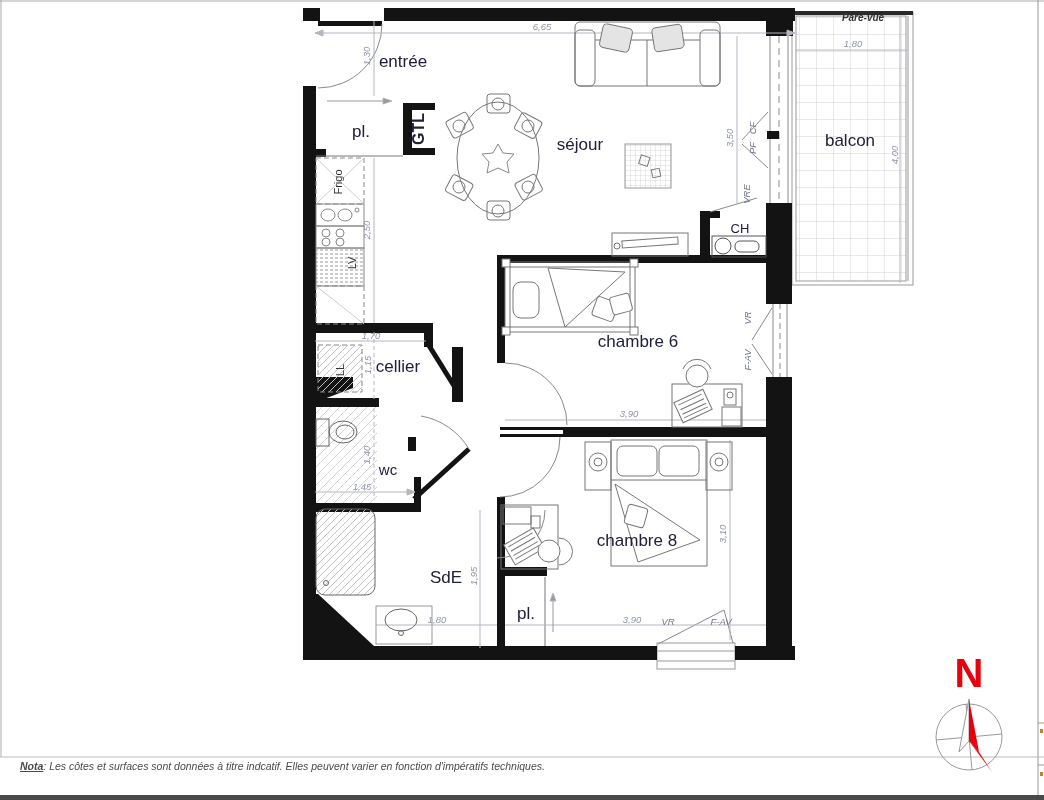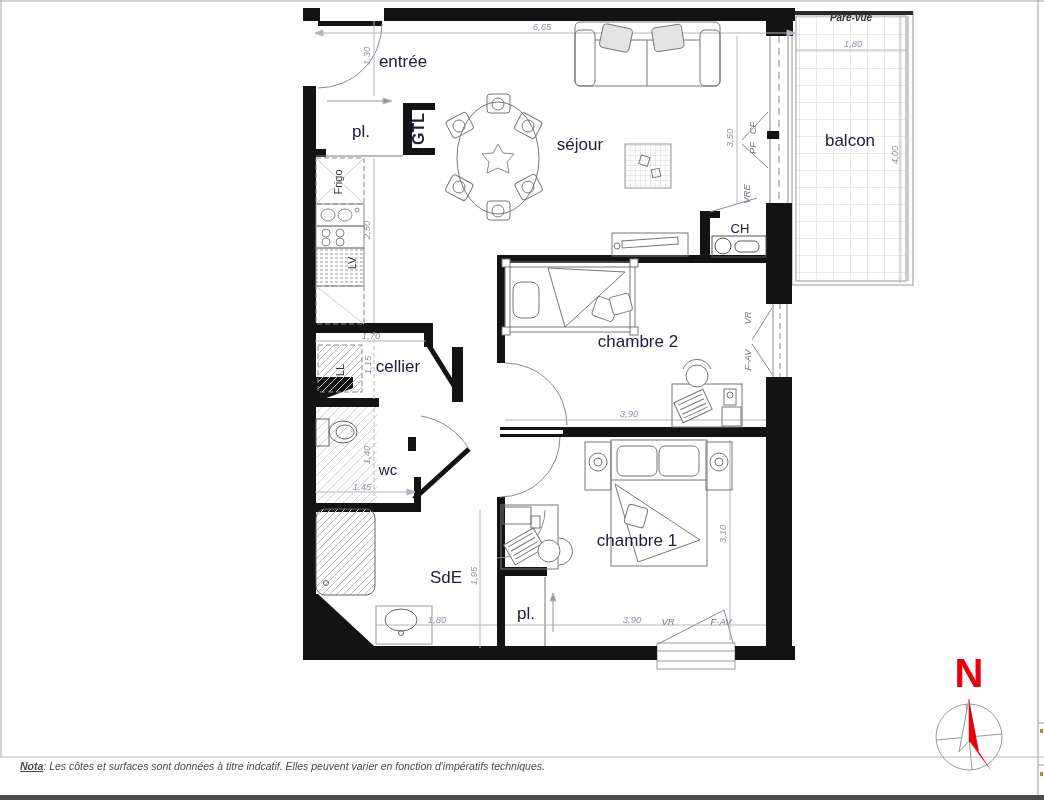--- a/index.html
+++ b/index.html
@@ -10,21 +10,21 @@
        color:#20203c;font-size:17px;line-height:1;}
   .rot{transform:translate(-50%,-50%) rotate(-90deg);}
   .small{font-size:13px;}
   .tiny{font-size:11px;color:#333;}
   .dim{position:absolute;white-space:nowrap;transform:translate(-50%,-50%);
        font-size:9.5px;font-style:italic;color:#8f95a8;}
   .dimr{transform:translate(-50%,-50%) rotate(-90deg);}
   .win{position:absolute;white-space:nowrap;transform:translate(-50%,-50%);
        font-size:9.5px;font-style:italic;color:#70768a;}
   .winr{transform:translate(-50%,-50%) rotate(-90deg);}
-  .parevue{font-weight:bold;color:#333;font-size:10px;}
+  .parevue{font-weight:bold;color:#333;font-size:10px;margin-left:12px;}
   .north{position:absolute;transform:translate(-50%,-50%);font-size:40px;font-weight:bold;color:#e8000d;}
   .nota{position:absolute;left:20px;font-size:10.5px;font-style:italic;color:#4a4a4a;white-space:nowrap;}
   .nota u{font-weight:bold;}
 </style>
 </head>
 <body>
 
 <div id="stage">
 
 <svg width="1044" height="800" viewBox="0 0 1044 800">
@@ -288,22 +288,22 @@
     <polygon points="969,741 992,772 979,752" fill="#e8000d"></polygon>
   </g>
 </svg>
 
   <span class="lbl" style="left:403px;top:61px">entrée</span>
   <span class="lbl" style="left:361px;top:131px">pl.</span>
   <span class="lbl rot" style="left:419px;top:129px;font-size:16px;font-weight:600">GTL</span>
   <span class="lbl" style="left:580px;top:144px">séjour</span>
   <span class="lbl" style="left:850px;top:140px">balcon</span>
   <span class="lbl small" style="left:740px;top:228px">CH</span>
-  <span class="lbl" style="left:638px;top:341px">chambre 2</span>
-  <span class="lbl" style="left:637px;top:540px">chambre 1</span>
+  <span class="lbl" style="left:638px;top:341px">chambre 6</span>
+  <span class="lbl" style="left:637px;top:540px">chambre 8</span>
   <span class="lbl" style="left:398px;top:366px">cellier</span>
   <span class="lbl" style="left:388px;top:469px;font-size:15px">wc</span>
   <span class="lbl" style="left:446px;top:577px">SdE</span>
   <span class="lbl" style="left:526px;top:613px">pl.</span>
 
   <span class="lbl rot tiny" style="left:338px;top:182px">Frigo</span>
   <span class="lbl rot tiny" style="left:352px;top:263px">LV</span>
   <span class="lbl rot tiny" style="left:340px;top:370px">LL</span>
 
   <span class="dim" style="left:542px;top:26px">6,65</span>

